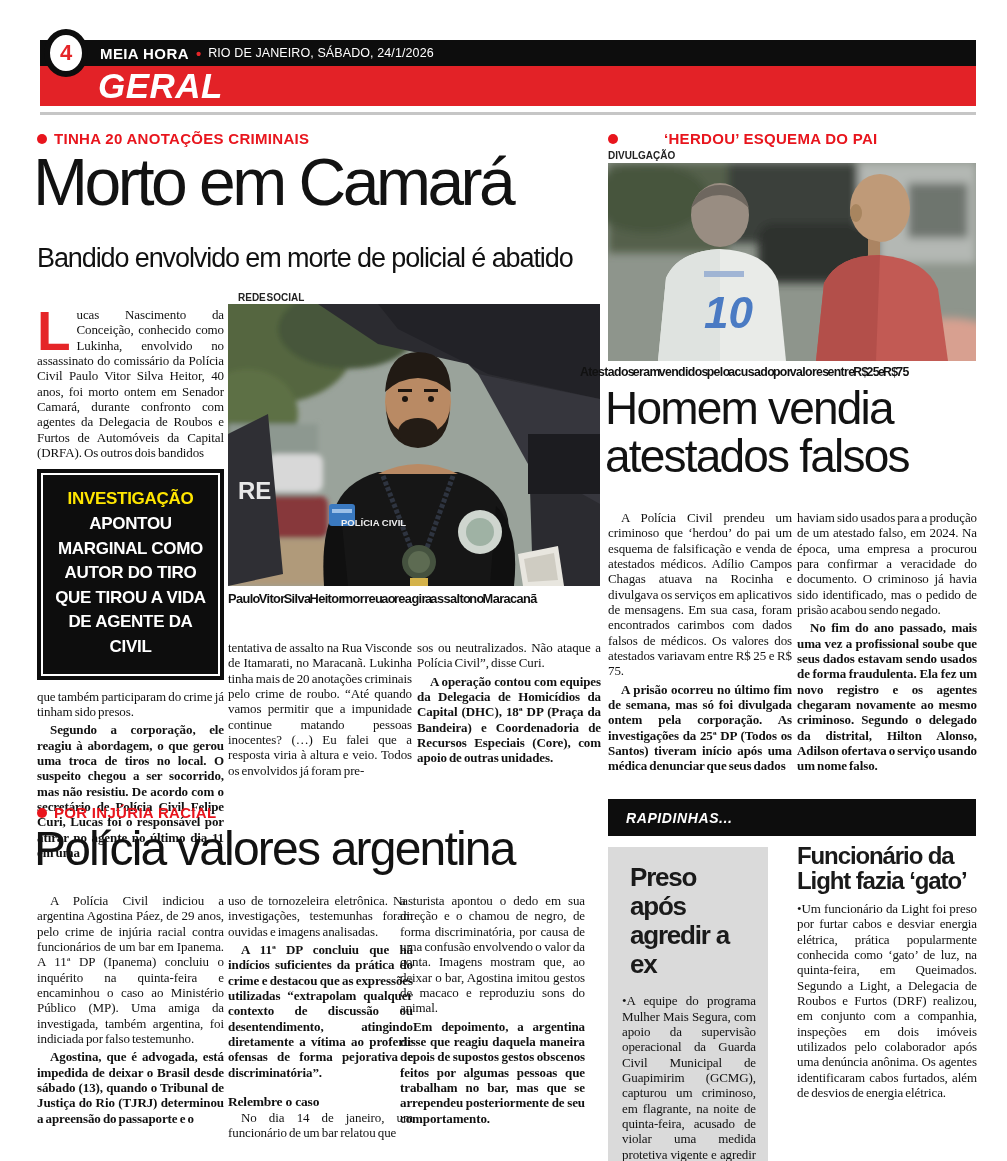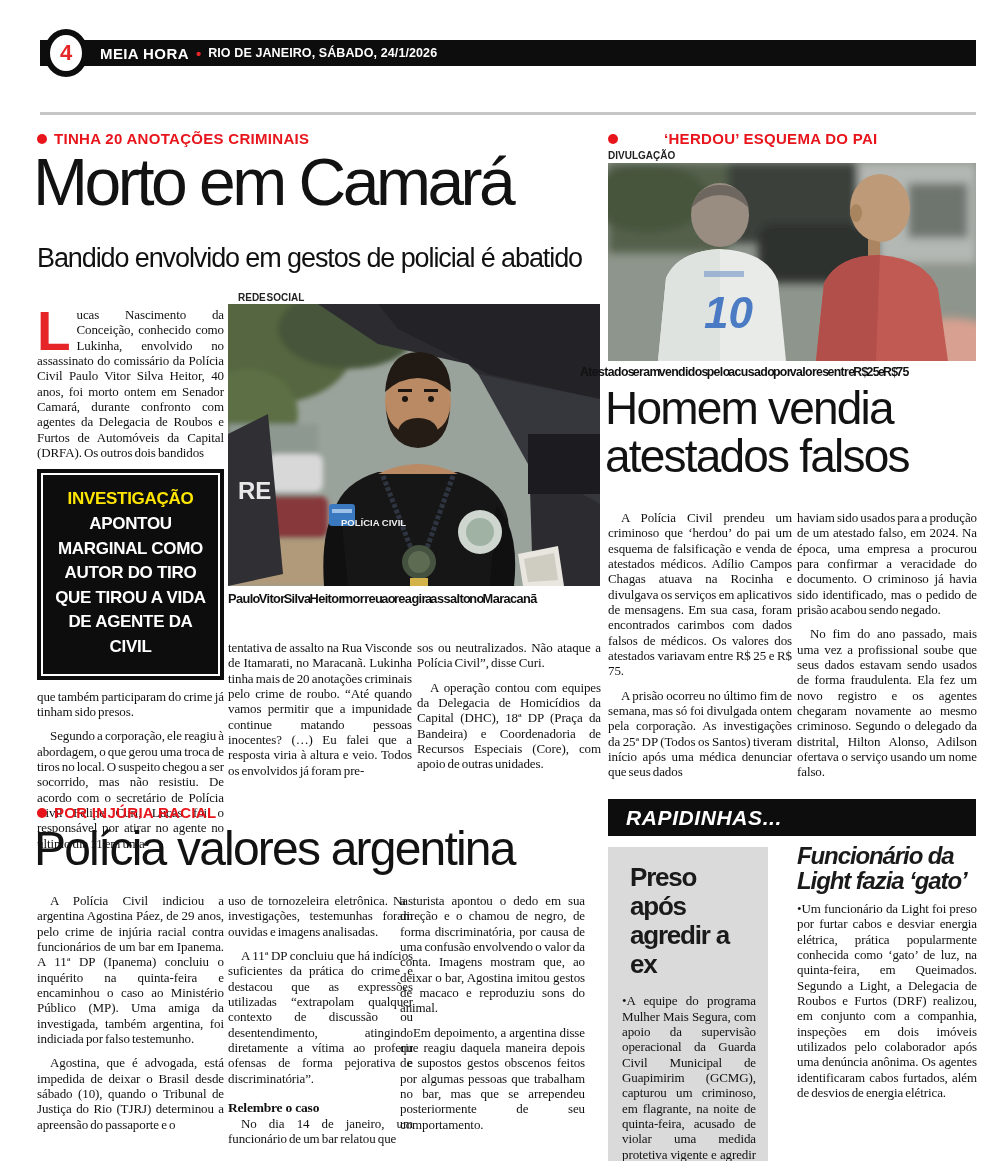--- a/index.html
+++ b/index.html
@@ -10,21 +10,21 @@
     font-family:"Liberation Sans", sans-serif; color:#111;
   }
   
   .topbar {
     position:absolute; left:40px; top:40px; width:936px; height:26px;
     background:#0d0d0d; color:#fff; display:flex; align-items:center;
     padding-left:60px;
   }
   .masthead { font-weight:bold; font-size:15px; letter-spacing:.4px; }
   .top-dot { color:#e52528; font-size:15px; margin:0 7px; font-weight:bold; }
-  .dateline { font-weight:bold; font-size:12.5px; letter-spacing:.1px;text-align:center; }
+  .dateline { font-weight:normal; font-size:12.5px; letter-spacing:.1px;text-align:center; }
   .page-badge {
     position:absolute; left:44px; top:29px; width:44px; height:48px;
     background:#fff; border:6px solid #0d0d0d; border-radius:50%;
     display:flex; align-items:center; justify-content:center; z-index:5;
   }
   .page-badge span { color:#e52528; font-weight:bold; font-size:22px; }
   .sectionbar {
     position:absolute; left:40px; top:66px; width:936px; height:40px;
     background:#e32227; color:#fff; display:flex; align-items:center;
     padding-left:58px;
@@ -41,21 +41,21 @@
   .h-med   { font-weight:normal; font-size:46px; letter-spacing:-1.8px; line-height:1.04; }
   .subhead { position:absolute; font-size:27px; letter-spacing:-1.1px; color:#111; }
   .credit  { position:absolute; font-weight:bold; font-size:10px; letter-spacing:0; word-spacing:-2px; color:#222; }
   .caption { position:absolute; font-weight:bold; font-size:12.8px; letter-spacing:-.6px; word-spacing:-4px; white-space:nowrap; overflow:hidden; color:#111; }
   .col { position:absolute; }
   .body-p {
     font-family:"Liberation Serif", serif; font-size:13px; line-height:1.18;
     text-align:justify; color:#111; letter-spacing:-.1px; word-spacing:-1px;
   }
   .body-p.ind { text-indent:13px; }
-  .body-p + .body-p { margin-top:9px; }
+  .body-p + .body-p { margin-top:3px;font-weight:bold; }
   .dropcap {
     float:left; color:#e52528; font-family:"Liberation Sans",sans-serif;
     font-weight:bold; font-size:55px; line-height:.78; margin:3px 6px 0 0;
   }
   .sub-bold { font-family:"Liberation Serif",serif; font-weight:bold; font-size:13.5px; margin-top:14px; letter-spacing:-.2px; }
 
   
   .quote-box { background:#0d0d0d; padding:4px; margin:9px 0 9px; }
   .quote-inner { border:2px solid #fff; background:#0d0d0d; text-align:center; padding:12px 4px 14px; }
   .q-line { display:block; font-weight:bold; font-size:17px; line-height:1.45; letter-spacing:-.3px; }
@@ -64,51 +64,54 @@
 
   
   .photo { position:absolute; overflow:hidden; background:#888; }
   .photo svg { display:block; width:100%; height:100%; }
 
   
   .rapid-bar {
     position:absolute; left:608px; top:799px; width:368px; height:37px;
     background:#0d0d0d; color:#fff; display:flex; align-items:center; padding-left:18px;
   }
-  .rapid-bar span { font-weight:bold; font-style:italic; font-size:21px; letter-spacing:.6px; }
+  .rapid-bar span { font-weight:bold; font-style:italic; font-size:14px; letter-spacing:.6px; }
   .rapid-box {
     position:absolute; left:608px; top:847px; width:160px; background:#dadada;
     padding:16px 12px 18px 14px;
   }
   .rapid-h { font-weight:bold; font-size:26px; letter-spacing:-1.2px; line-height:1.12; color:#1a1a1a; margin-bottom:14px; padding-left:8px; }
-  .rapid-h2 { position:absolute; left:797px; top:843px; width:182px; font-weight:bold; font-size:24px; letter-spacing:-1.1px; line-height:1.05; color:#1a1a1a;font-style:italic; }
+  .rapid-h2 { position:absolute; left:797px; top:843px; width:182px; font-weight:bold; font-size:24px; letter-spacing:-1.1px; line-height:1.05; color:#1a1a1a; }
   .rapid-body2 { position:absolute; left:797px; top:901px; width:180px; }
 </style>
 </head>
 <body>
 
 <div class="page">
 
   <div class="topbar">
     <span class="masthead">MEIA HORA</span>
     <span class="top-dot">•</span>
     <span class="dateline">RIO DE JANEIRO, SÁBADO, 24/1/2026</span>
   </div>
   <div class="page-badge">
     <span>4</span>
   </div>
+  <div class="sectionbar">
+    <span>GERAL</span>
+  </div>
   <div class="rule"></div>
 
   <section>
     <div class="kicker" style="left:37px; top:130px;">
       <span class="bullet"></span>
       <span class="ktext">TINHA 20 ANOTAÇÕES CRIMINAIS</span>
     </div>
     <h1 class="headline h-black" style="left:33px; top:150px; width:575px;">Morto em Camará</h1>
-    <div class="subhead" style="left:37px; top:243px; width:568px;">Bandido envolvido em gestos de policial é abatido</div>
+    <div class="subhead" style="left:37px; top:243px; width:568px;">Bandido envolvido em morte de policial é abatido</div>
 
     <div class="credit" style="left:238px; top:292px; width:362px;">REDE SOCIAL</div>
 
     <div class="photo" style="left:228px; top:304px; width:372px; height:282px;">
       <svg viewBox="0 0 372 282" preserveAspectRatio="none">
         <defs>
             <filter id="blur1">
               <feGaussianBlur stdDeviation="2.5"></feGaussianBlur>
             </filter>
           </defs>
@@ -235,21 +238,21 @@
 
   <section>
     <div class="kicker" style="left:37px; top:804px;">
       <span class="bullet"></span>
       <span class="ktext">POR INJÚRIA RACIAL</span>
     </div>
     <h2 class="headline h-med" style="left:34px; top:824px; width:575px; font-size:48px;">Polícia valores argentina</h2>
 
     <div class="col" style="left:37px; top:893px; width:187px;">
       <p class="body-p ind">A Polícia Civil indiciou a argentina Agostina Páez, de 29 anos, pelo crime de injúria racial contra funcionários de um bar em Ipanema. A 11ª DP (Ipanema) concluiu o inquérito na quinta-feira e encaminhou o caso ao Ministério Público (MP). Uma amiga da investigada, também argentina, foi indiciada por falso testemunho.</p>
-      <p class="body-p ind">Agostina, que é advogada, está impedida de deixar o Brasil desde sábado (10), quando o Tribunal de Justiça do Rio (TJRJ) determinou a apreensão do passaporte e o</p>
+      <p class="body-p ind">Agostina, que é advogada, está impedida de deixar o Brasil desde sábado (13), quando o Tribunal de Justiça do Rio (TJRJ) determinou a apreensão do passaporte e o</p>
     </div>
     <div class="col" style="left:228px; top:893px; width:185px;">
       <p class="body-p">uso de tornozeleira eletrônica. Nas investigações, testemunhas foram ouvidas e imagens analisadas.</p>
       <p class="body-p ind">A 11ª DP concluiu que há indícios suficientes da prática do crime e destacou que as expressões utilizadas “extrapolam qualquer contexto de discussão ou desentendimento, atingindo diretamente a vítima ao proferir ofensas de forma pejorativa e discriminatória”.</p>
       <div class="sub-bold">Relembre o caso</div>
       <p class="body-p ind">No dia 14 de janeiro, um funcionário de um bar relatou que</p>
     </div>
     <div class="col" style="left:400px; top:893px; width:185px;">
       <p class="body-p">a turista apontou o dedo em sua direção e o chamou de negro, de forma discriminatória, por causa de uma confusão envolvendo o valor da conta. Imagens mostram que, ao deixar o bar, Agostina imitou gestos de macaco e reproduziu sons do animal.</p>
       <p class="body-p ind">Em depoimento, a argentina disse que reagiu daquela maneira depois de supostos gestos obscenos feitos por algumas pessoas que trabalham no bar, mas que se arrependeu posteriormente de seu comportamento.</p>

